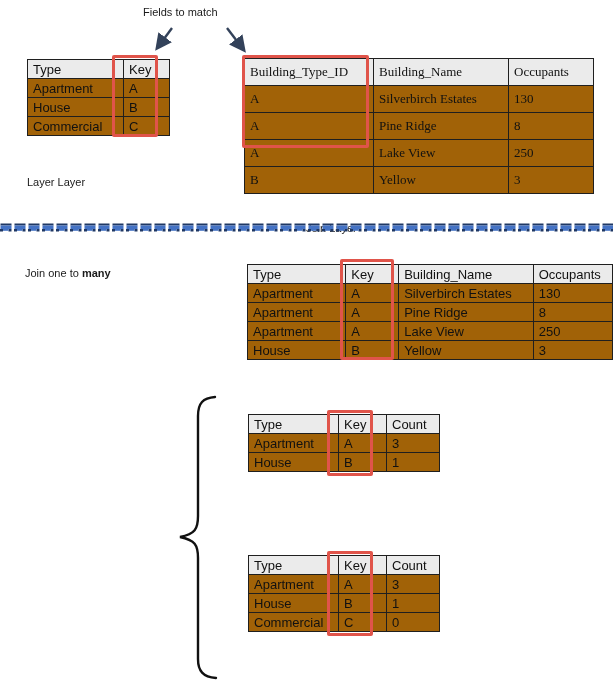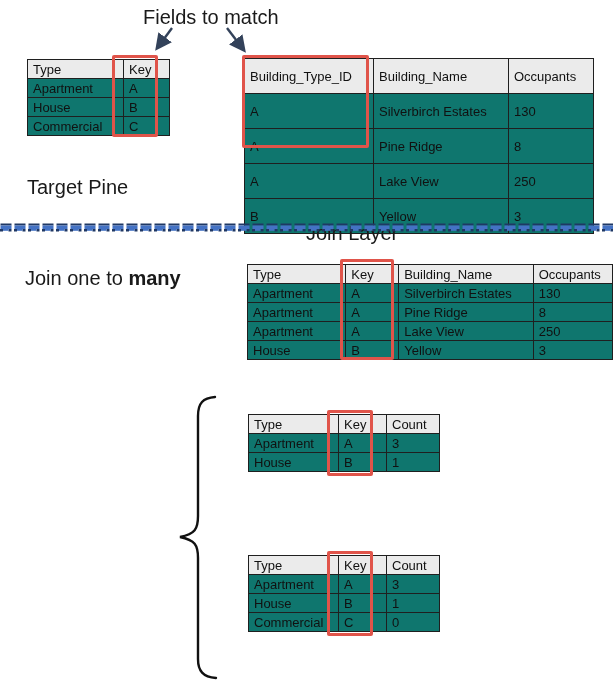--- a/index.html
+++ b/index.html
@@ -1,32 +1,32 @@
 <!DOCTYPE html>
 <html><head>
 <meta charset="utf-8">
 <style>
   html,body{margin:0;padding:0;background:#fff;}
   .canvas{
     position:relative;width:613px;height:689px;background:#ffffff;overflow:hidden;
     font-family:"Liberation Sans",sans-serif;color:#1a1a1a;
   }
-  .lbl{position:absolute;font-size:20px;white-space:nowrap;color:#1a1a1a;}
+  .lbl{position:absolute;font-size:11px;white-space:nowrap;color:#1a1a1a;}
   .lbl b{font-weight:bold;}
   table.tbl{
     position:absolute;border-collapse:collapse;table-layout:fixed;
-    font-size:13px;color:#111;background:#0f766e;
+    font-size:13px;color:#111;background:#a16207;
   }
   table.tbl th,table.tbl td{
     border:1px solid #1f1f1f;font-weight:normal;text-align:left;
     padding:0 2px 0 5px;overflow:hidden;white-space:nowrap;
   }
   table.tbl th{background:#ebebeb;}
   table.tbl tr{height:19px;}
-  table.tbl-join tr{height:35px;}
+  table.tbl-join tr{height:27px;font-family:Liberation Serif, serif;}
   
   #t-target  th:nth-child(1){width:88px}  #t-target  th:nth-child(2){width:38px}
   #t-join    th:nth-child(1){width:121px} #t-join    th:nth-child(2){width:127px} #t-join th:nth-child(3){width:77px}
   #t-many    th:nth-child(1){width:96px}  #t-many    th:nth-child(2){width:49px}  #t-many th:nth-child(3){width:130px} #t-many th:nth-child(4){width:73px}
   #t-false   th:nth-child(1){width:82px}  #t-false   th:nth-child(2){width:40px}  #t-false th:nth-child(3){width:45px}
   #t-true    th:nth-child(1){width:82px}  #t-true    th:nth-child(2){width:40px}  #t-true  th:nth-child(3){width:45px}
   .redbox{
     position:absolute;border:3px solid #e0544a;border-radius:2px;
     background:transparent;box-sizing:border-box;pointer-events:none;
   }
@@ -65,21 +65,21 @@
           <td>House</td>
           <td>B</td>
         </tr>
         <tr>
           <td>Commercial</td>
           <td>C</td>
         </tr>
       </tbody>
     </table>
   <div class="redbox" style="left:112px;top:55px;width:46px;height:82px;"></div>
-  <div class="lbl" style="left:27px;top:176px;">Target Pine</div>
+  <div class="lbl" style="left:27px;top:176px;">Layer Layer</div>
 
   <table class="tbl tbl-join" id="t-join" style="left:244px;top:58px;">
       <thead>
         <tr>
           <th>Building_Type_ID</th>
           <th>Building_Name</th>
           <th>Occupants</th>
         </tr>
       </thead>
       <tbody>

